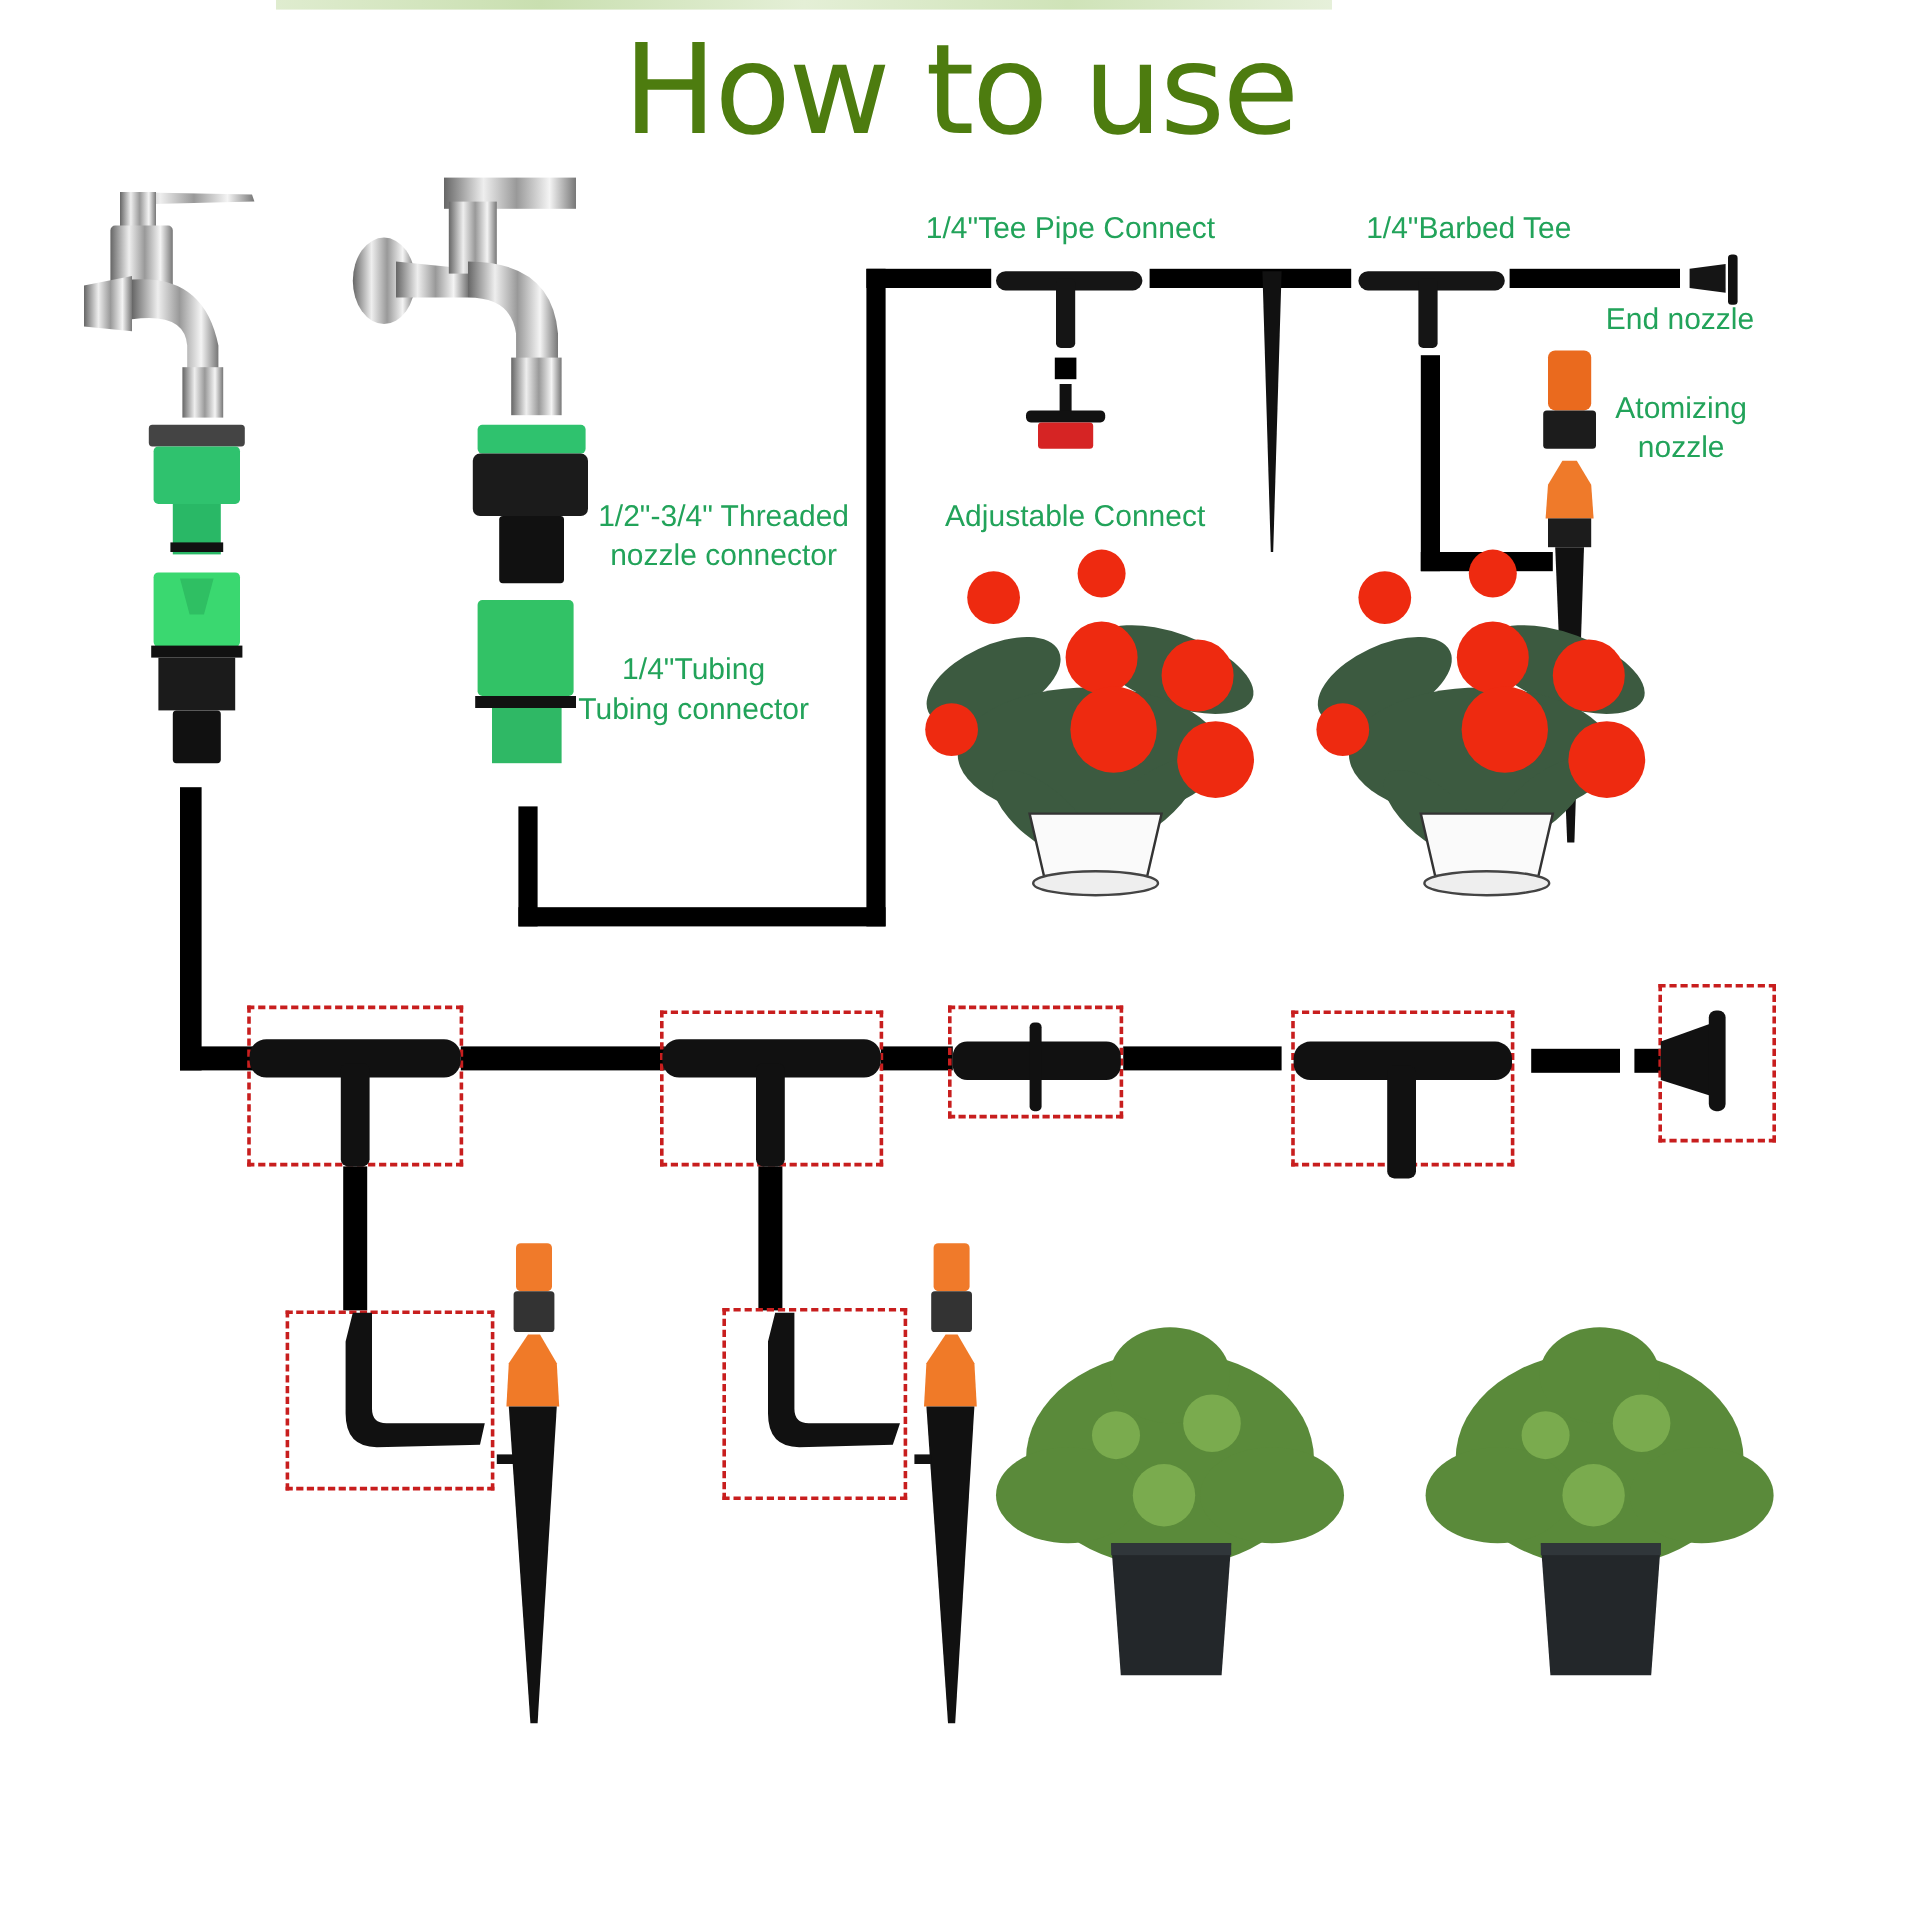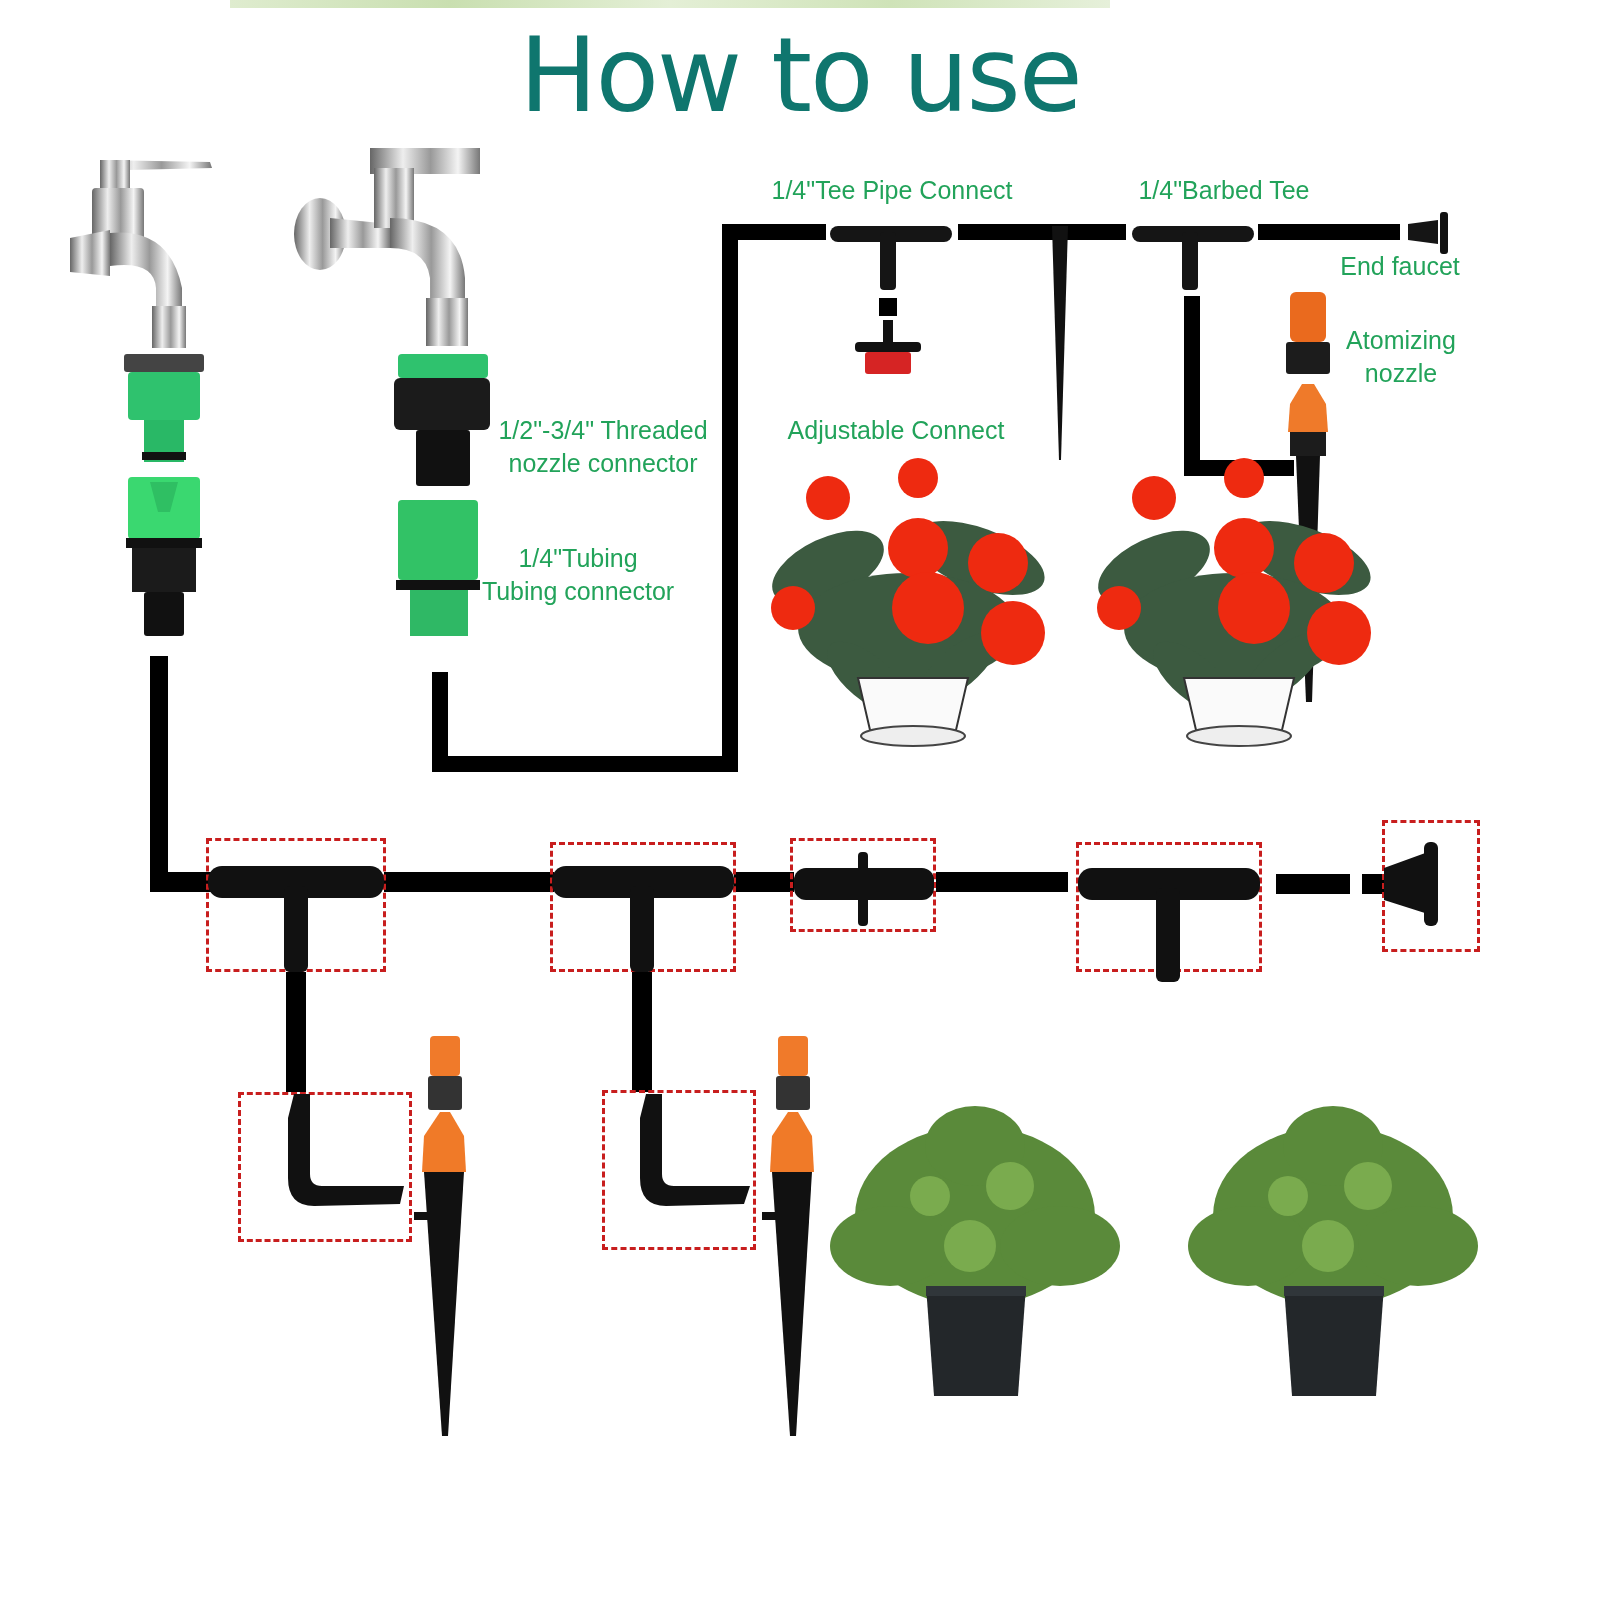--- a/index.html
+++ b/index.html
@@ -1,19 +1,19 @@
 <!DOCTYPE html>
 <html><head>
 <meta charset="utf-8">
 <style>
   html, body { margin:0; padding:0; background:#ffffff; }
   body { width:1600px; height:1600px; position:relative; overflow:hidden; font-family:"Liberation Sans", sans-serif; }
   .abs { position:absolute; }
   .banner { left:230px; top:0; width:880px; height:8px; background:linear-gradient(90deg,#dfeccf,#c9dfb0,#e4efd6,#cfe3b8,#e6f0da); }
-  .title { left:0; width:1600px; top:18px; text-align:center; font-size:104px; color:#0f766e; font-family:"DejaVu Sans", sans-serif; letter-spacing:-2px; line-height:1.1; }
+  .title { left:0; width:1600px; top:18px; text-align:center; font-size:104px; color:#4d7c0f; font-family:"DejaVu Sans", sans-serif; letter-spacing:-2px; line-height:1.1; }
   .label { color:#22a35a; font-size:25px; line-height:33px; text-align:center; white-space:nowrap; }
   .pipe { background:#000; position:absolute; }
   .dash { position:absolute; border:3px dashed #c81e1e; box-sizing:border-box; }
   svg { position:absolute; overflow:visible; }
 </style>
 </head>
 <body>
 
 <div class="abs banner"></div>
 
@@ -115,21 +115,21 @@
   <path d="M12 164 L36 164 L28 410 L22 410 Z" fill="#111"></path>
 </svg>
 
 <div class="abs label" style="left:752px;top:174px;width:280px">1/4"Tee Pipe Connect</div>
 <div class="abs label" style="left:1124px;top:174px;width:200px">1/4"Barbed Tee</div>
 
 <svg style="left:1408px;top:212px" width="46" height="42">
   <path d="M0 12 L30 8 L30 32 L0 28 Z" fill="#151515"></path>
   <rect x="32" y="0" width="8" height="42" rx="3" fill="#111"></rect>
 </svg>
-<div class="abs label" style="left:1320px;top:250px;width:160px">End faucet</div>
+<div class="abs label" style="left:1320px;top:250px;width:160px">End nozzle</div>
 
 <div class="abs label" style="left:1336px;top:324px;width:130px">
   <div>Atomizing</div>
   <div>nozzle</div>
 </div>
 
 <svg style="left:768px;top:458px" width="290" height="300">
   <g fill="#3c5a40">
     <ellipse cx="60" cy="110" rx="60" ry="30" transform="rotate(-25 60 110)"></ellipse>
     <ellipse cx="210" cy="100" rx="70" ry="30" transform="rotate(20 210 100)"></ellipse>

